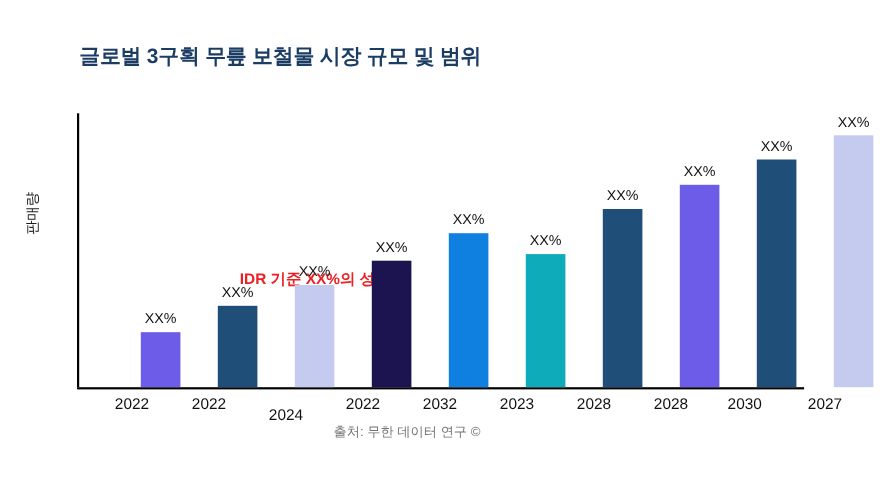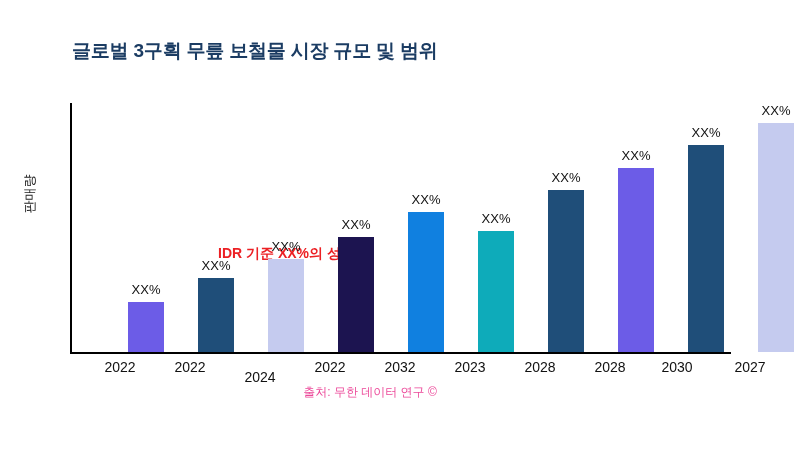--- a/index.html
+++ b/index.html
@@ -105,21 +105,21 @@
     color: #111111;
   }
 
   
   #source-note {
     position: absolute;
     left: 0; right: 0;
     top: 384px;
     text-align: center;
     font-size: 12px;
-    color: #ec4899;
+    color: #737373;
   }
 </style>
 </head>
 <body>
 
 <div id="root">
 
   <div id="chart-title">글로벌 3구획 무릎 보철물 시장 규모 및 범위</div>
 
   <div id="ylabel">판매량</div>

